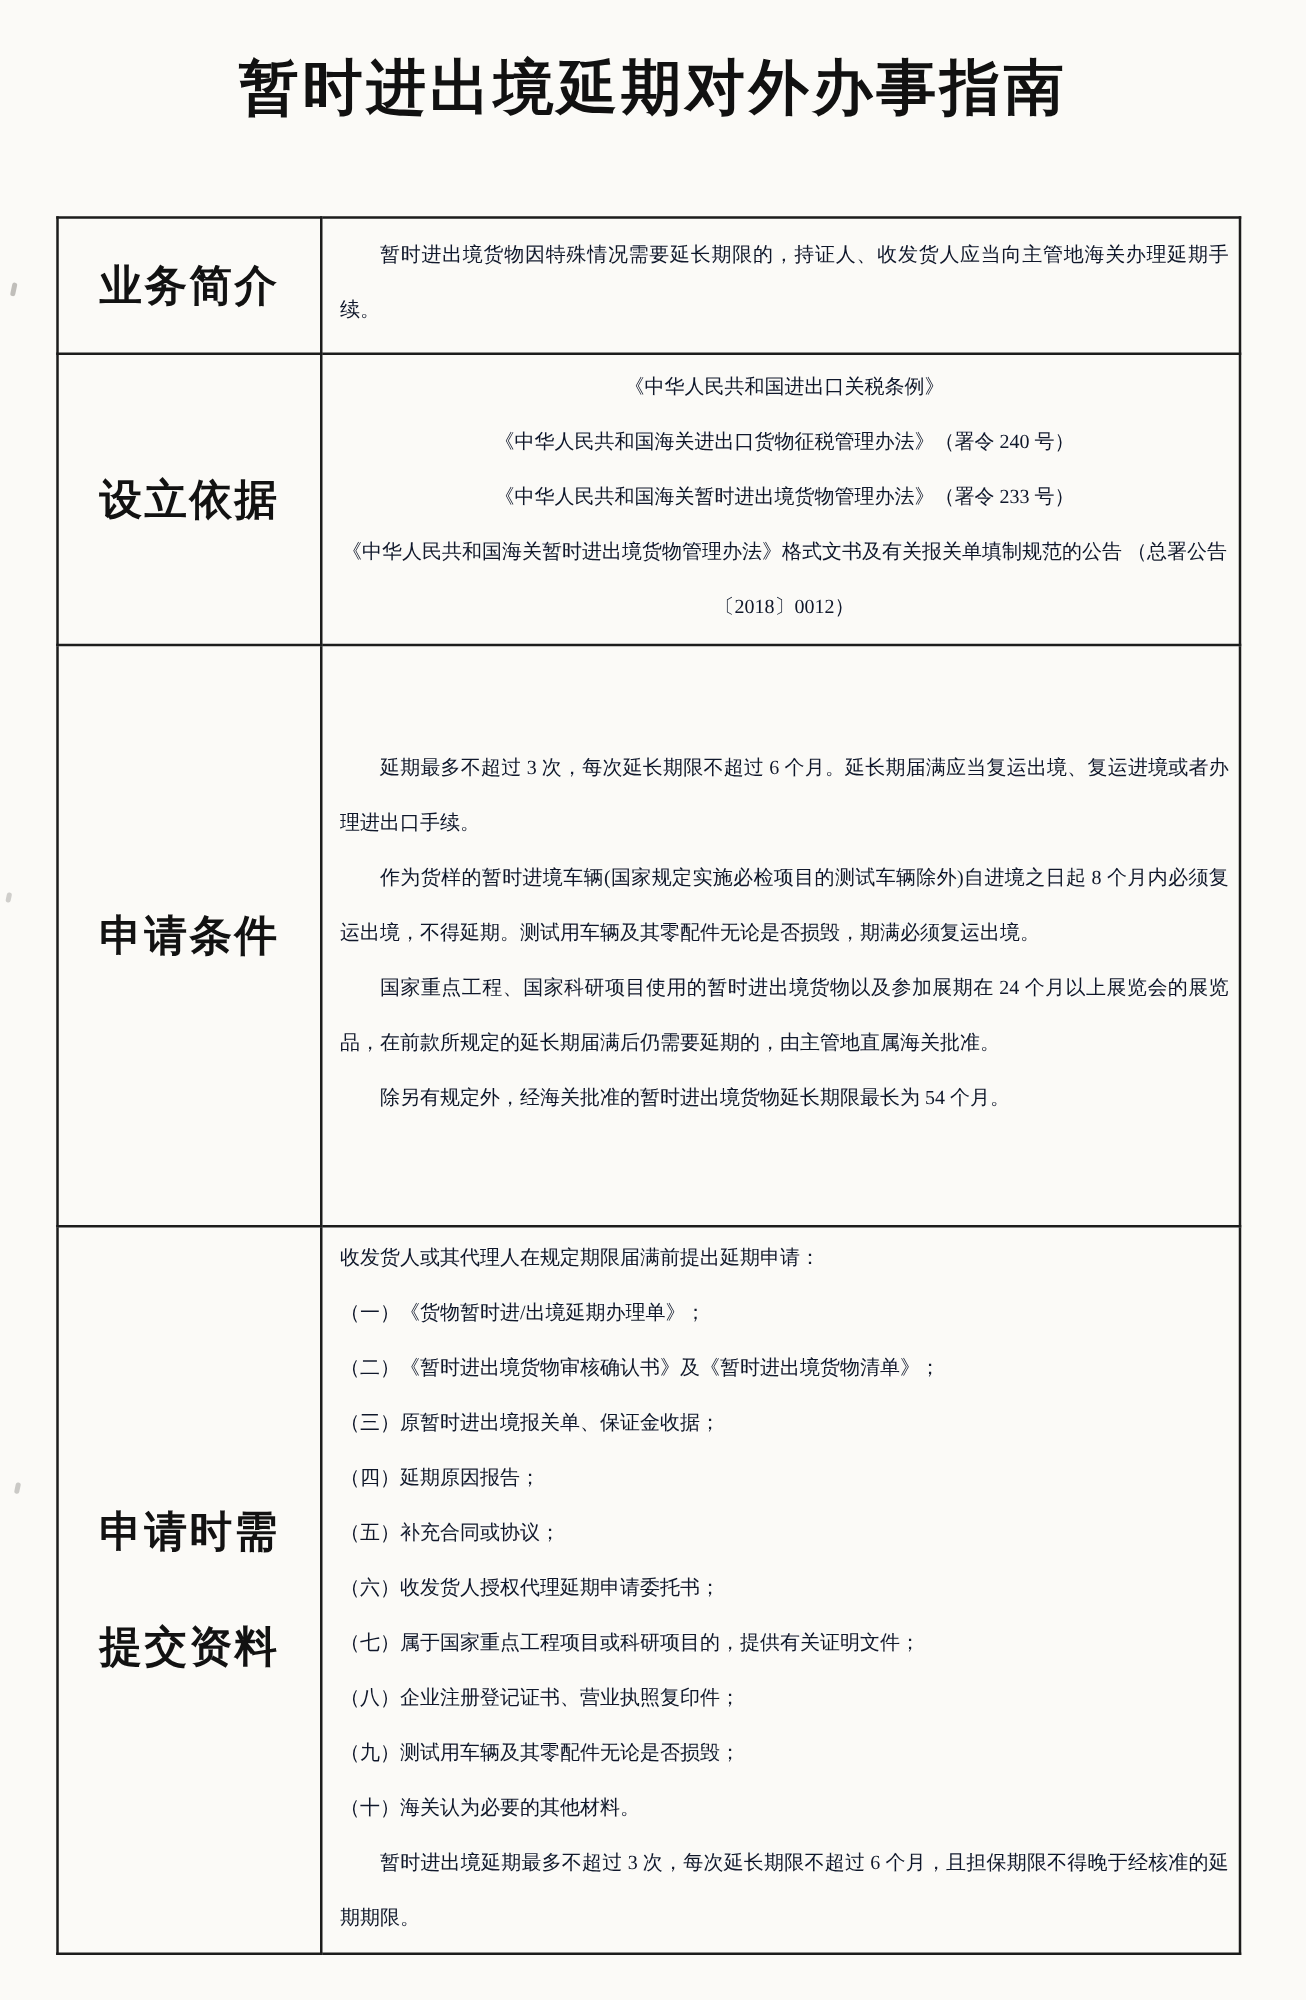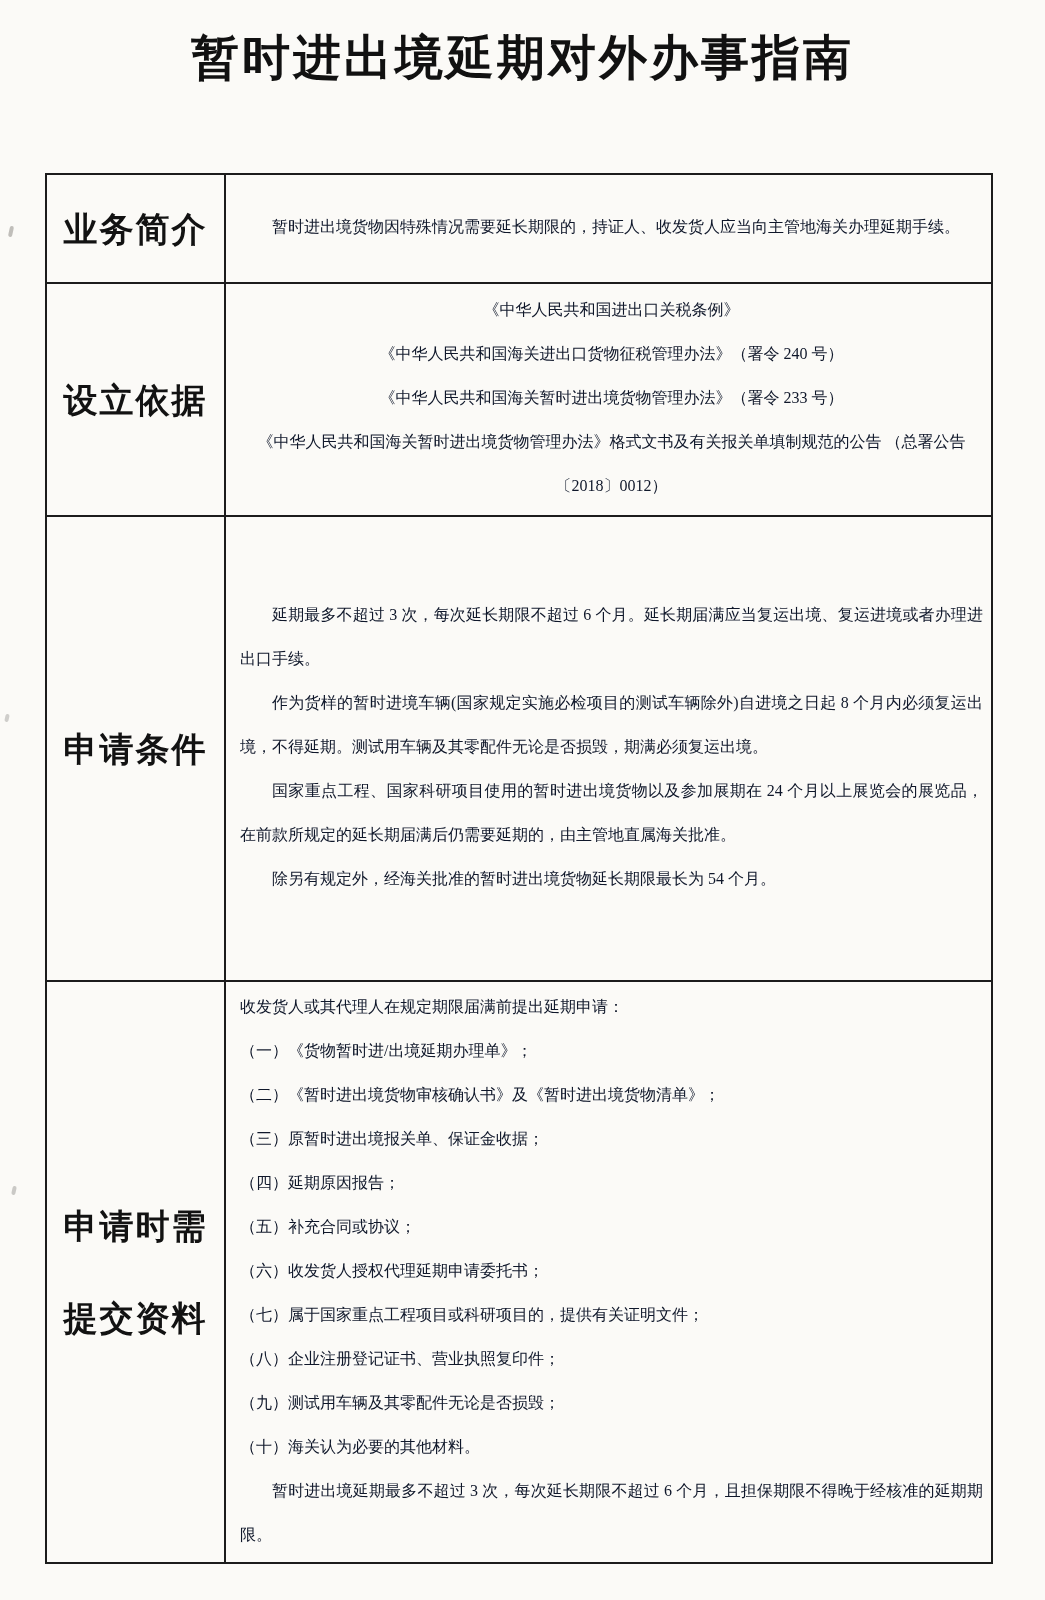--- a/index.html
+++ b/index.html
@@ -6,21 +6,21 @@
   body {
     width: 1045px; height: 1600px;
     background: #fbfaf7;
     font-family: "Liberation Serif", serif;
     color: #161616;
     position: relative;
     overflow: hidden;
   }
   .page { position: absolute; inset: 0; }
   .title {
-    margin: 0;
+    margin: 12px;
     padding-top: 26px;
     text-align: center;
     font-size: 48px;
     font-weight: bold;
     letter-spacing: 3px;
     color: #111;
     font-family: "Liberation Serif", serif;
   }
   table.guide {
     position: absolute;
@@ -34,21 +34,21 @@
     vertical-align: middle;
   }
   td.label-cell {
     width: 177px;
     text-align: center;
     font-family: "Liberation Sans", sans-serif;
     font-weight: bold;
     font-size: 34px;
     letter-spacing: 2px;
     color: #121212;
-    padding: 0 0;
+    padding: 0 16px;
   }
   td.label-cell .label-line { display: block; line-height: 46px; }
   td.label-cell.two-line .label-line { line-height: 92px; }
   td.content-cell {
     padding: 1px 8px 4px 14px;
     font-size: 16px;
     line-height: 44px;
     text-align: justify;
     color: #0f172a;
   }

